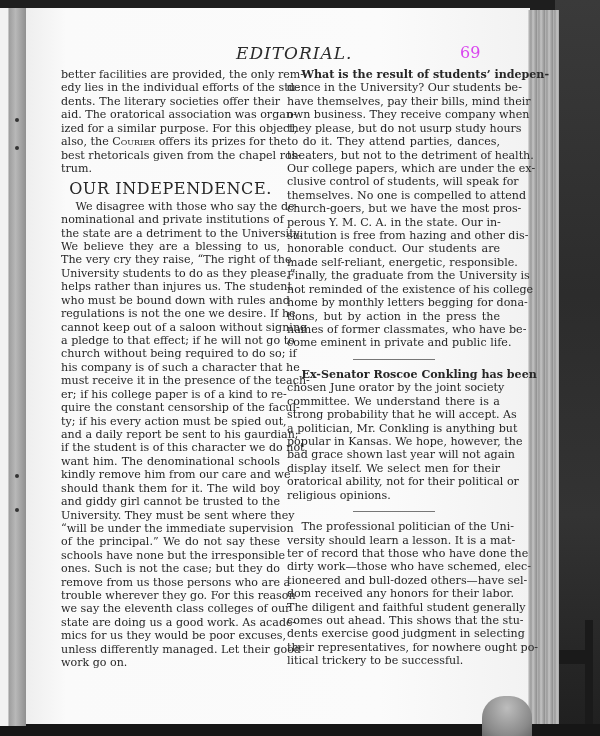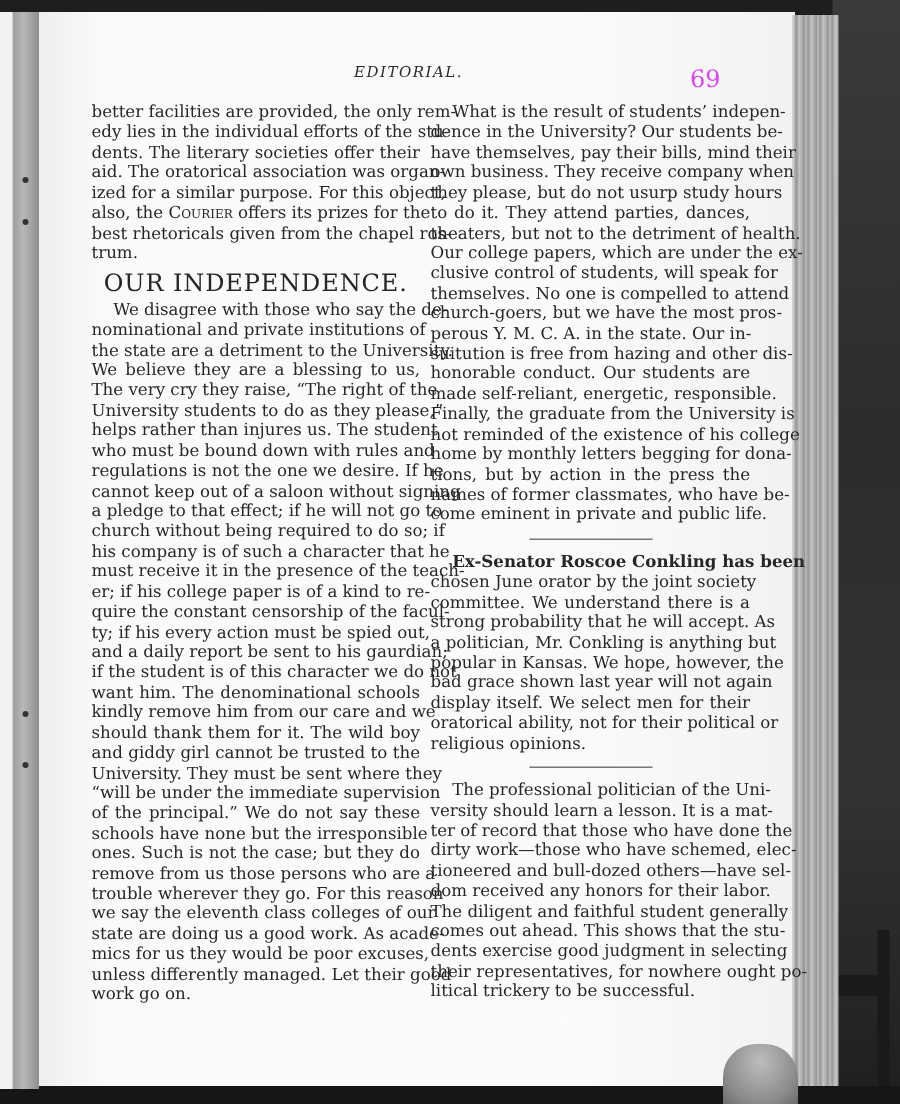--- a/index.html
+++ b/index.html
@@ -31,21 +31,21 @@
     border-left: 1px solid #d0d0d0;
   }
   .thumb {
     position: absolute; left: 482px; top: 696px; width: 50px; height: 40px;
     border-radius: 22px 22px 0 0;
     background: radial-gradient(ellipse at 50% 30%, #bdbdbd 0%, #8a8a8a 70%, #6a6a6a 100%);
   }
 
   .running-head {
     position: absolute; top: 43px; left: 236px;
-    font-style: italic; letter-spacing: 1px; font-size: 10px; color: #2b2b2b;
+    font-style: italic; letter-spacing: 1px; font-size: 17px; color: #2b2b2b;
   }
   .page-number {
     position: absolute; top: 43px; left: 460px; font-size: 16px; color: #d946ef;
   }
 
   .col {
     position: absolute; top: 68px; font-size: 11.1px; line-height: 13.42px; color: #262626;
     text-align: justify;
   }
   .col-left { left: 61px; width: 219px; }
@@ -132,21 +132,21 @@
       <span class="line">we say the eleventh class colleges of our</span>
       <span class="line">state are doing us a good work.  As acade-</span>
       <span class="line">mics for us they would be poor excuses,</span>
       <span class="line">unless differently managed.  Let their good</span>
       <span class="line last">work go on.</span>
     </p>
 </div>
 
 <div class="col col-right">
   <p class="no-indent" id="right-p1">
-      <span class="line" style="padding-left: 1.3em;">What is the result of students’ indepen-</span>
+      <span class="line" style="padding-left: 1.3em; font-weight: bold;">What is the result of students’ indepen-</span>
       <span class="line">dence in the University?  Our students be-</span>
       <span class="line">have themselves, pay their bills, mind their</span>
       <span class="line">own business.  They receive company when</span>
       <span class="line">they please, but do not usurp study hours</span>
       <span class="line">to do it.  They attend parties, dances,</span>
       <span class="line">theaters, but not to the detriment of health.</span>
       <span class="line">Our college papers, which are under the ex-</span>
       <span class="line">clusive control of students, will speak for</span>
       <span class="line">themselves.  No one is compelled to attend</span>
       <span class="line">church-goers, but we have the most pros-</span>

